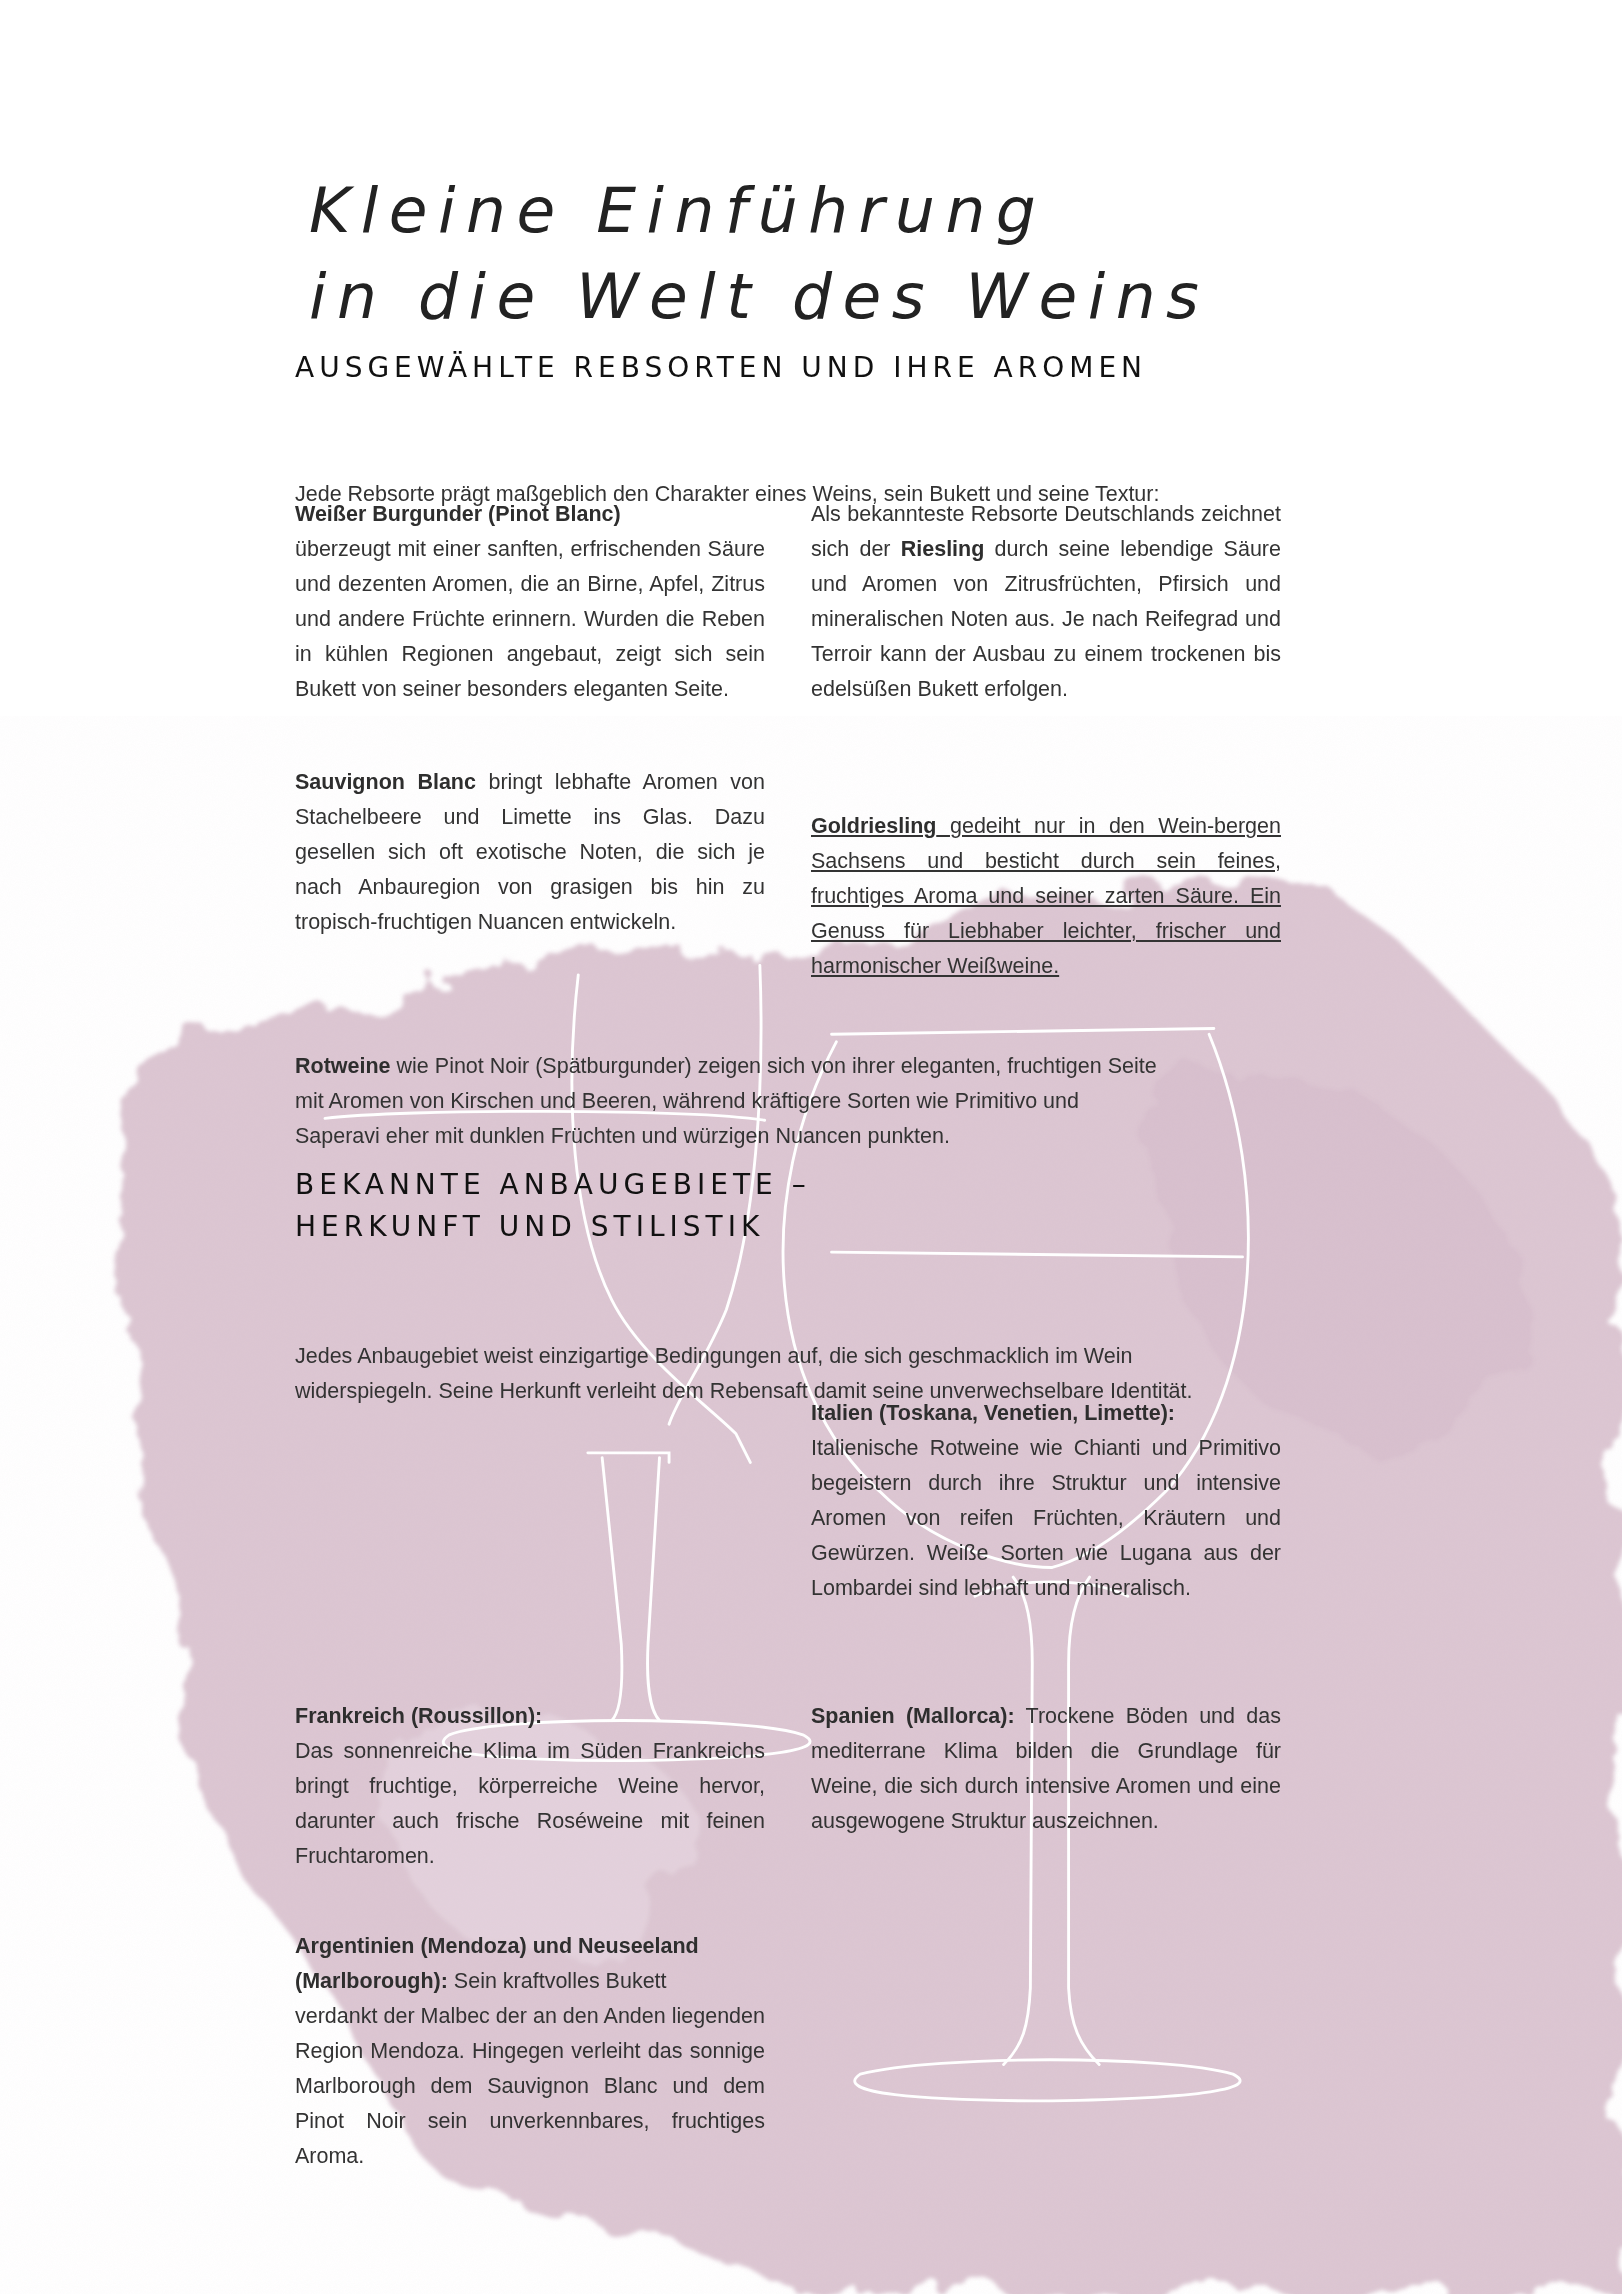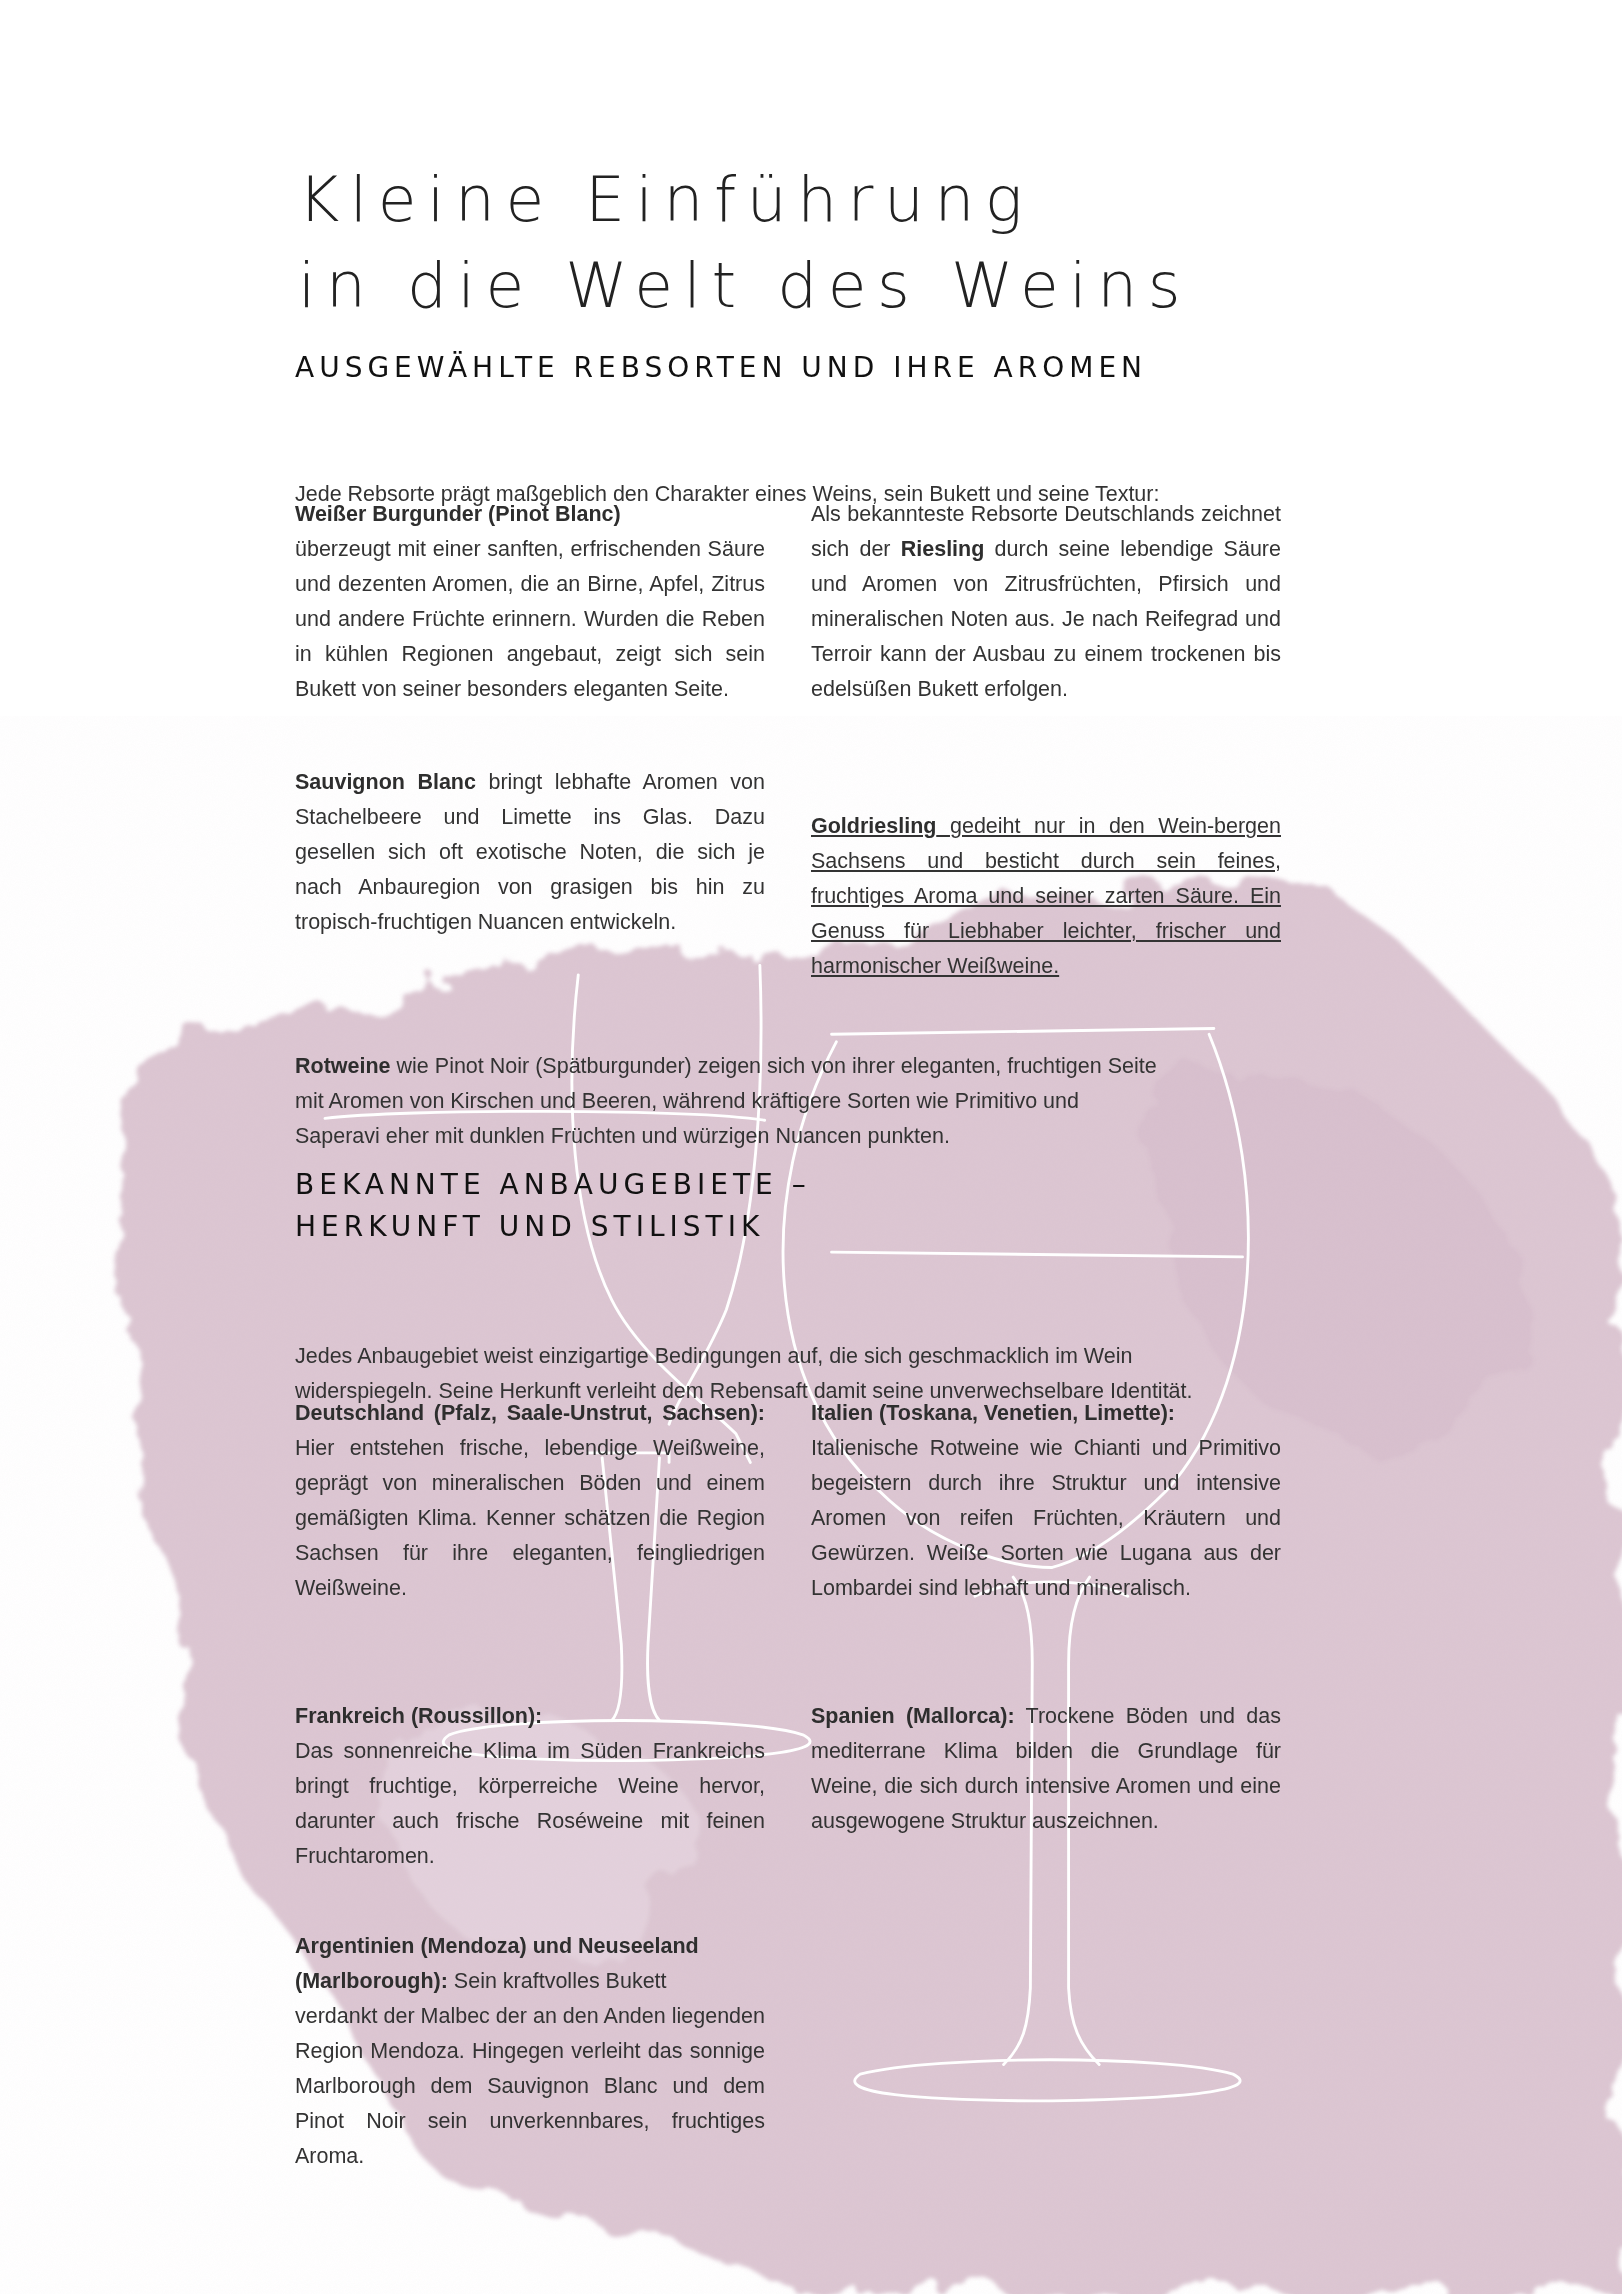--- a/index.html
+++ b/index.html
@@ -6,22 +6,22 @@
   body {
     width: 1622px; height: 2294px; position: relative; overflow: hidden;
     background: #ffffff;
     font-family: "Liberation Sans", "DejaVu Sans", sans-serif;
     color: #2b2b2b;
   }
   .bg-art { position: absolute; left: 0; top: 0; width: 1622px; height: 2294px; z-index: 0; }
   .page { position: absolute; left: 0; top: 0; width: 1622px; height: 2294px; z-index: 1; }
 
   .title {
-    position: absolute; left: 294px; top: 153px; margin: 4px;
-    font-family: "DejaVu Sans", sans-serif; font-weight: 200; 
+    position: absolute; left: 294px; top: 153px; margin: 15px;
+    font-family: "DejaVu Sans", sans-serif; font-weight: 200; font-style: italic;
     font-size: 63px; line-height: 86px; letter-spacing: 10.5px; color: #1a1a1a;
   }
   .title span { display: block; white-space: nowrap; font-weight: normal; -webkit-text-stroke: 0; }
   .title span { font-family: "DejaVu Sans", sans-serif; color: #222; font-weight: 300; }
 
   .h2 {
     position: absolute; left: 295px; margin: 0;
     font-family: "DejaVu Sans", sans-serif; font-weight: normal;
     font-size: 28px; line-height: 42px; letter-spacing: 5px; color: #111;
   }
@@ -126,24 +126,20 @@
   <h2 class="h2" style="top:1164px;">
     <span>BEKANNTE ANBAUGEBIETE –</span>
     <span>HERKUNFT UND STILISTIK</span>
   </h2>
 
   <p class="p full" style="top:1292px; width:1061px;">
     <span class="line">Jedes Anbaugebiet weist einzigartige Bedingungen auf, die sich geschmacklich im Wein</span>
     <span class="line">widerspiegeln. Seine Herkunft verleiht dem Rebensaft damit seine unverwechselbare Identität.</span>
   </p>
 
-  <p class="p just col-l" style="top:1396px;">
-    <b>Deutschland (Pfalz, Saale-Unstrut, Sachsen):</b>
-    <span>Hier entstehen frische, lebendige Weißweine, geprägt von mineralischen Böden und einem gemäßigten Klima. Kenner schätzen die Region Sachsen für ihre eleganten, feingliedrigen Weißweine.</span>
-  </p>
 
   <p class="p just col-r" style="top:1396px;">
     <b class="line">Italien (Toskana, Venetien, Limette):</b>
     <span>Italienische Rotweine wie Chianti und Primitivo begeistern durch ihre Struktur und intensive Aromen von reifen Früchten, Kräutern und Gewürzen. Weiße Sorten wie Lugana aus der Lombardei sind lebhaft und mineralisch.</span>
   </p>
 
   <p class="p just col-l" style="top:1699px;">
     <b class="line">Frankreich (Roussillon):</b>
     <span>Das sonnenreiche Klima im Süden Frankreichs bringt fruchtige, körperreiche Weine hervor, darunter auch frische Roséweine mit feinen Fruchtaromen.</span>
   </p>

